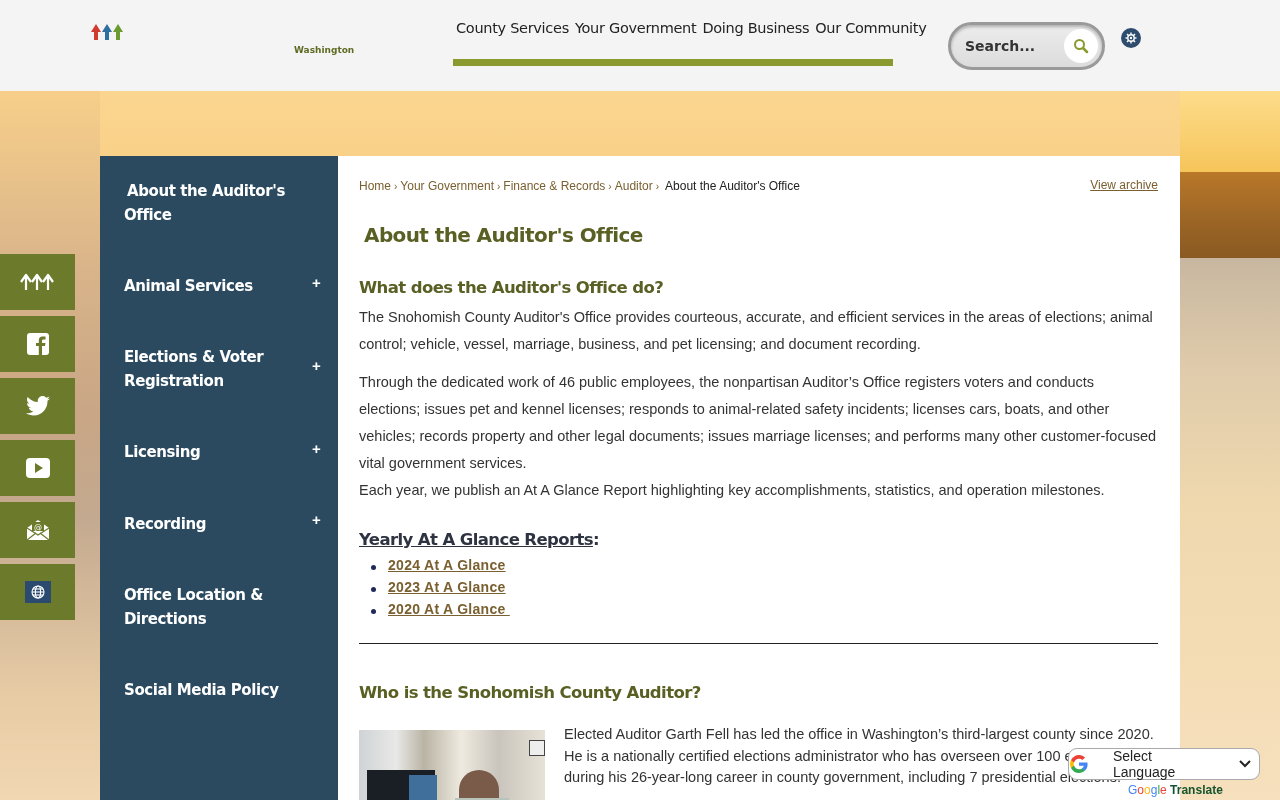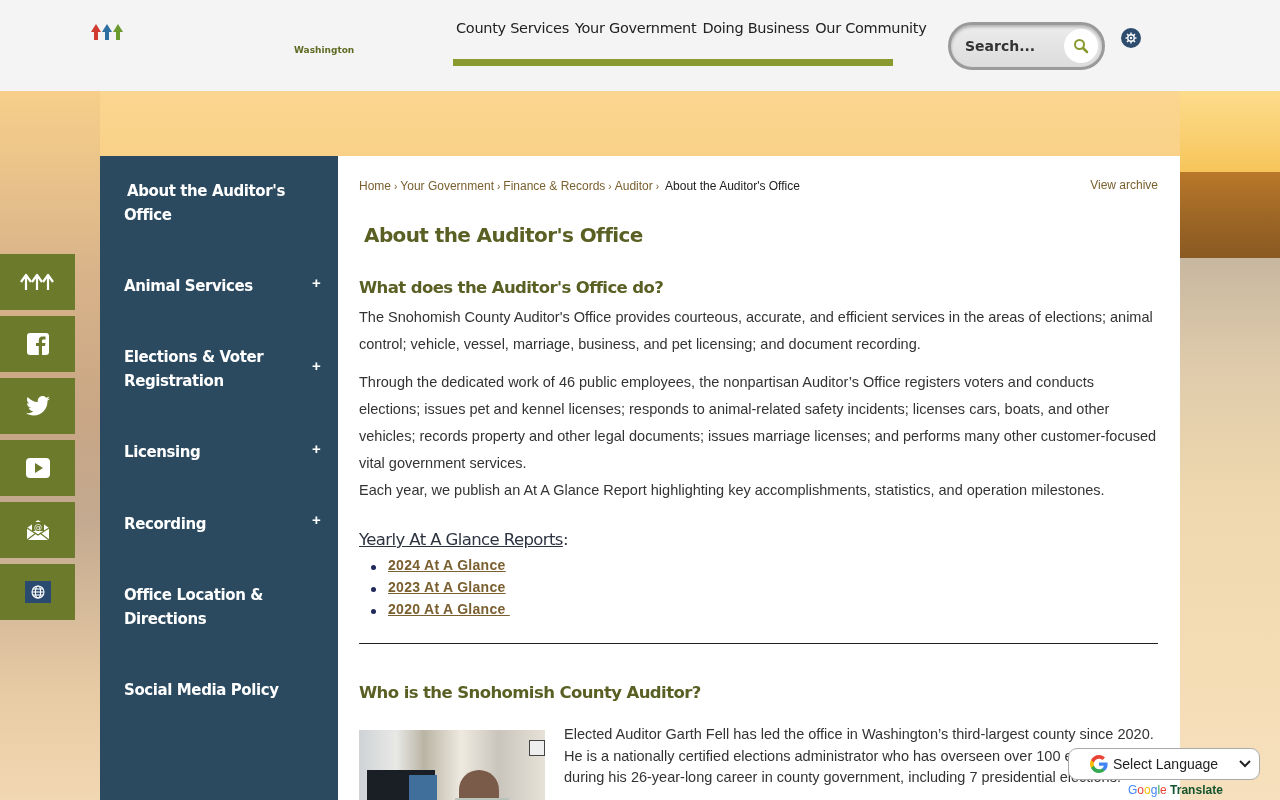--- a/index.html
+++ b/index.html
@@ -117,38 +117,39 @@
   }
   .breadcrumb {
     position: absolute; left: 21px; top: 23px; font-size: 12px; color: #7a6030;
     white-space: nowrap;
   }
   .breadcrumb a { color: #7a6030; text-decoration: none; }
   .breadcrumb .sep { color: #7a6030; margin: 0 3px; font-size: 10px; }
   .breadcrumb .current { color: #222; margin-left: 3px; }
   .archive {
     position: absolute; right: 22px; top: 22px; font-size: 12px; color: #7a6030;
+    text-decoration: underline;
   }
   .page-title {
     position: absolute; left: 26px; top: 67px;
     font-family: "DejaVu Sans", sans-serif; font-weight: bold; font-size: 20px;
     color: #5a5f23; letter-spacing: -0.6px;
   }
   .h2 {
     position: absolute; left: 21px;
     font-family: "DejaVu Sans", sans-serif; font-weight: bold; font-size: 16.5px;
     color: #5a5f23; letter-spacing: -0.6px;
   }
   .para {
     position: absolute; left: 21px; width: 800px; font-size: 14.5px; line-height: 27px;
     color: #333;
   }
   .reports-head {
     position: absolute; left: 21px; top: 374px;
-    font-family: "DejaVu Sans", sans-serif; font-weight: normal; font-size: 16.5px;
+    font-family: "DejaVu Sans", sans-serif; font-weight: bold; font-size: 16.5px;
     color: #2d3340; text-decoration: underline; letter-spacing: -0.6px;
   }
   .reports-list {
     position: absolute; left: 21px; top: 401px; list-style: none;
   }
   .reports-list li {
     height: 22px; font-size: 14px; font-weight: bold; position: relative; padding-left: 29px;
   }
   .reports-list li::before {
     content: ""; position: absolute; left: 12px; top: 8px; width: 5px; height: 5px;
@@ -170,21 +171,21 @@
   .photo .shirt { position: absolute; left: 96px; top: 68px; width: 54px; height: 20px; background: #b8c3bb; }
   .photo .frame { position: absolute; left: 170px; top: 10px; width: 16px; height: 16px; border: 1px solid #444; background: #eee; }
   .bio {
     position: absolute; left: 226px; top: 568px; width: 600px; font-size: 14.5px; line-height: 21.5px; color: #333;
   }
 
   
   .translate {
     position: absolute; left: 1068px; top: 748px; width: 192px; height: 32px;
     border: 1px solid #aaa; border-radius: 9px; background: #fff;
-    display: flex; align-items: center; padding-left: 20px;
+    display: flex; align-items: center; padding-left: 0; gap: 20px;
   }
   .translate-label { font-size: 14px; color: #222; margin-left: 4px; flex: 1; }
   .translate-chevron { width: 16px; margin-right: 6px; font-size: 12px; color: #222; font-weight: bold; }
   .powered {
     position: absolute; left: 1128px; top: 783px; font-size: 12px; color: #555; white-space: nowrap;
   }
   .powered .g1 { color: #4285f4; } .powered .g2 { color: #ea4335; } .powered .g3 { color: #fbbc05; }
   .powered .g4 { color: #34a853; }
   .powered .tr { color: #14532d; font-weight: bold; }
 </style>

